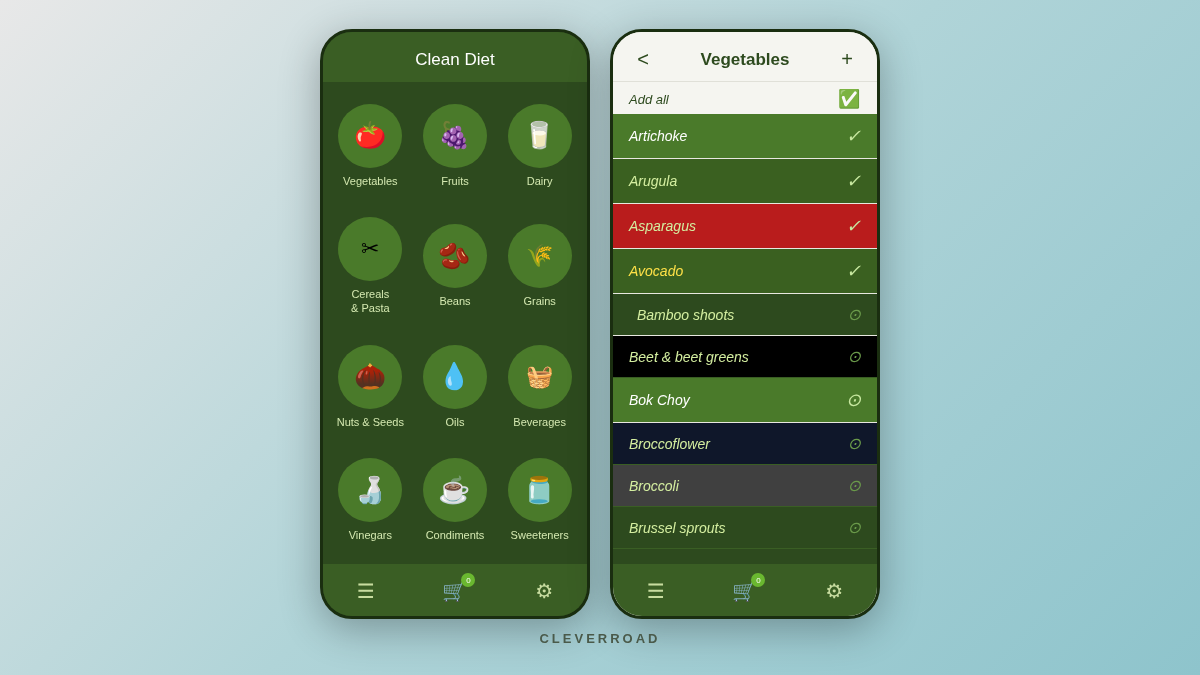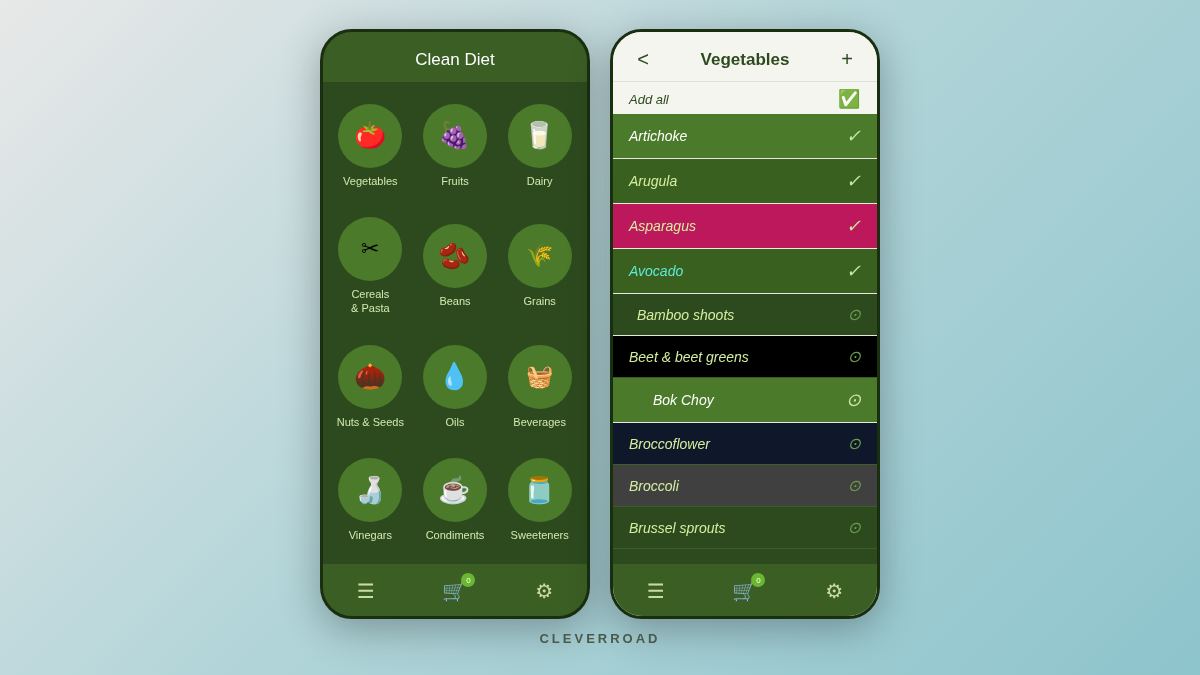--- a/index.html
+++ b/index.html
@@ -179,21 +179,20 @@
       padding: 11px 16px;
       border-bottom: 1px solid #e8e8e0;
     }
 
     .veg-item.highlighted {
       background: #4a7a2a;
     }
 
     .veg-item.highlighted .veg-name {
       color: #fff;
-      margin-left: 24px;
     }
 
     .veg-item.highlighted .veg-check {
       color: #c8e8a0;
     }
 
     .veg-name {
       color: #2d4a1e;
       font-size: 14px;
     }
@@ -314,26 +313,26 @@
     <div class="veg-list">
 
       <div class="veg-item" style="background:#4a7a2a;">
         <span class="veg-name" style="color:#fff;">Artichoke</span>
         <span class="veg-check" style="color:#c8e8a0;">✓</span>
       </div>
       <div class="veg-item" style="background:#3a6020;">
         <span class="veg-name" style="color:#d4eea0;">Arugula</span>
         <span class="veg-check" style="color:#c8e8a0;">✓</span>
       </div>
-      <div class="veg-item" style="background:#be185d;gap:47px;">
+      <div class="veg-item" style="background:#b91c1c;gap:47px;">
         <span class="veg-name" style="color:#d4eea0;">Asparagus</span>
         <span class="veg-check" style="color:#c8e8a0;">✓</span>
       </div>
       <div class="veg-item" style="background:#3a6020;">
-        <span class="veg-name" style="color:#5eead4;">Avocado</span>
+        <span class="veg-name" style="color:#fde047;">Avocado</span>
         <span class="veg-check" style="color:#c8e8a0;">✓</span>
       </div>
       <div class="veg-item" style="background:#2d4a1e;padding-left:24px;">
         <span class="veg-name" style="color:#d4eea0;">Bamboo shoots</span>
         <span class="veg-check" style="color:#6a9a4a; font-size:16px;">⊙</span>
       </div>
       <div class="veg-item" style="background:#000000; border-bottom:1px solid #3a5e24;">
         <span class="veg-name" style="color:#d4eea0;">Beet &amp; beet greens</span>
         <span class="veg-check" style="color:#6a9a4a; font-size:16px;">⊙</span>
       </div>

